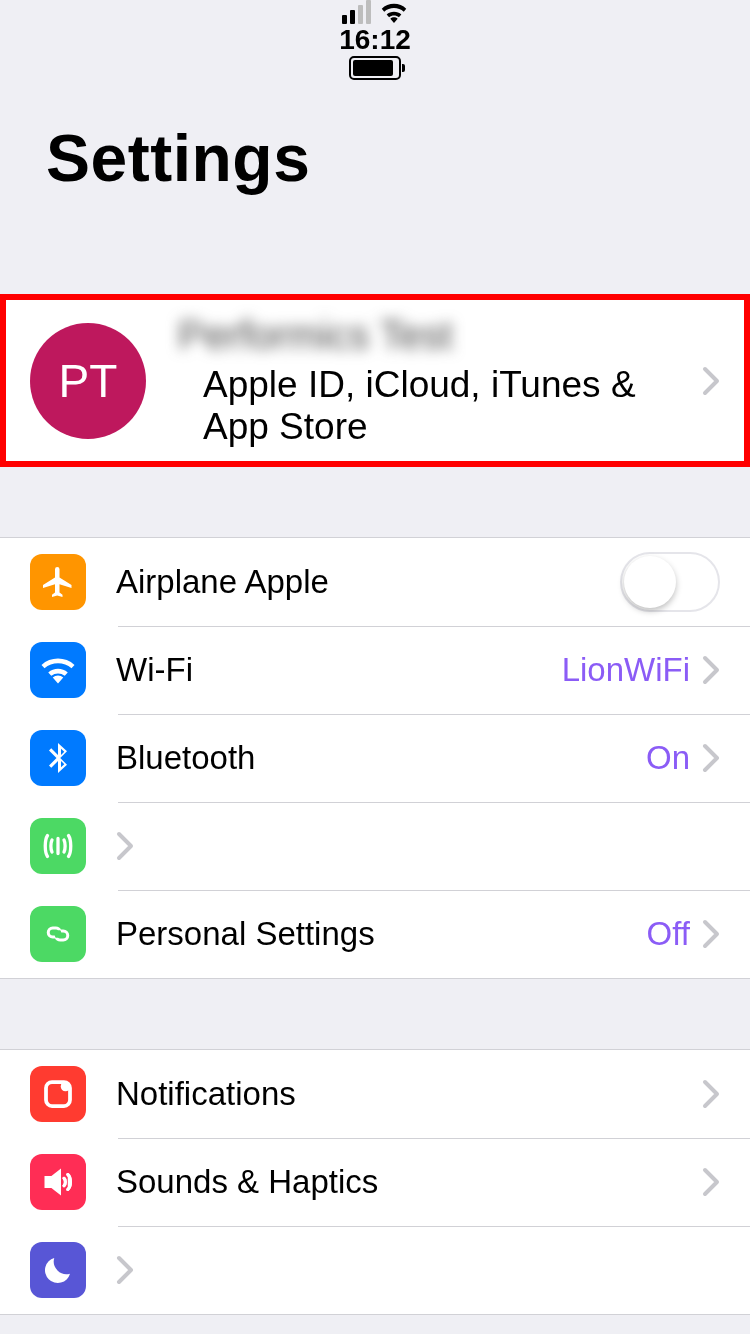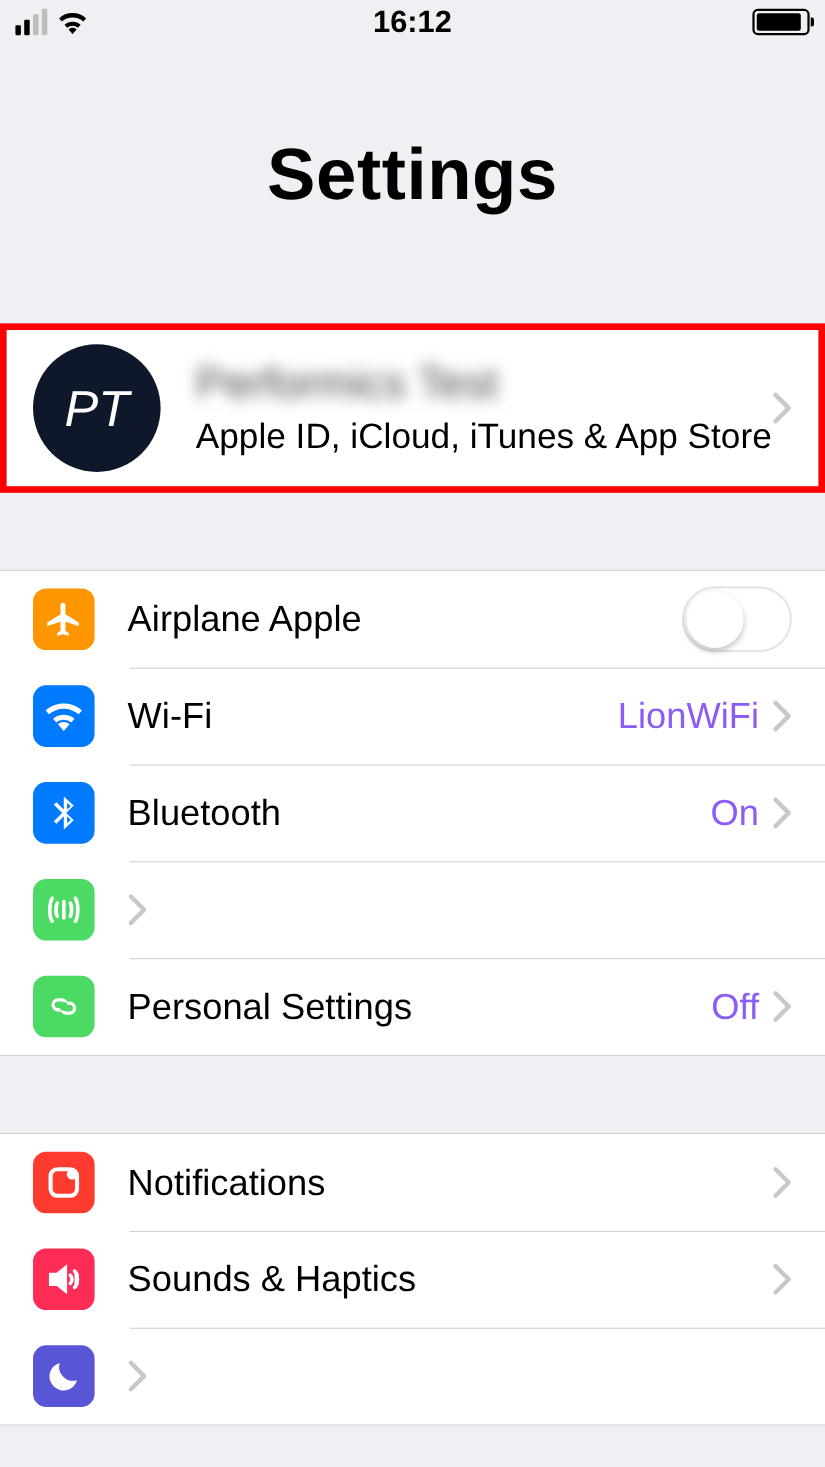--- a/index.html
+++ b/index.html
@@ -1,57 +1,57 @@
 <!DOCTYPE html>
 <html><head>
 <meta charset="utf-8">
 <style>
   * { margin:0; padding:0; box-sizing:border-box; font-family: -apple-system, "Helvetica Neue", Helvetica, Arial, sans-serif; }
   body { width:750px; height:1334px; background:#efeff4; color:#000; overflow:hidden; }
 
   
-  .status-bar { height:40px; display:flex; align-items:center; padding:0 14px; font-size:28px; font-weight:600; }
+  .status-bar { height:40px; display:flex; align-items:center; padding:0 14px; font-size:28px; font-weight:600;flex-direction:column; }
   .status-left { display:flex; align-items:center; gap:8px; flex:1; }
   .status-center { flex:1; text-align:center; }
   .status-right { flex:1; display:flex; justify-content:flex-end; align-items:center; }
 
   .signal-bars { display:flex; align-items:flex-end; gap:3px; }
   .signal-bars span { width:5px; background:#000; border-radius:1px; }
   .signal-bars span.dim { background:#bdbdbd; }
   .b1{height:9px}.b2{height:14px}.b3{height:19px}.b4{height:24px}
 
   .battery { width:52px; height:24px; border:2.5px solid #000; border-radius:5px; position:relative; padding:2px; }
   .battery::after { content:""; position:absolute; right:-6px; top:6px; width:3px; height:8px; background:#000; border-radius:0 2px 2px 0; }
   .battery-fill { background:#000; height:100%; border-radius:2px; }
 
-  .page-title { font-size:66px; font-weight:700; padding:80px 46px 28px; letter-spacing:0.5px;text-align:center; }
+  .page-title { font-size:66px; font-weight:700; padding:80px 46px 28px; letter-spacing:0.5px; }
 
   .group { background:#fff; border-top:1px solid #d1d1d6; border-bottom:1px solid #d1d1d6; }
   .spacer { height:70px; }
   .spacer-sm { height:70px; }
 
   .row { display:flex; align-items:center; min-height:88px; padding:0 30px; position:relative; }
   .row + .row::before,
   .row.sep::before { content:""; position:absolute; top:0; left:118px; right:0; height:1px; background:#d1d1d6; }
 
   .icon-box { width:56px; height:56px; border-radius:12px; display:flex; align-items:center; justify-content:center; margin-right:30px; flex:0 0 56px; }
   .icon-box svg { width:36px; height:36px; fill:#fff; }
 
   .label { font-size:33px; flex:1; }
   .value { font-size:33px; color:#8b5cf6; margin-right:12px; }
 
   .chevron { width:18px; height:30px; }
   .chevron svg { width:18px; height:30px; fill:none; stroke:#c7c7cc; stroke-width:4; stroke-linecap:round; stroke-linejoin:round; }
 
   
   .account-row { padding:18px 30px; display:flex; align-items:center; }
-  .avatar { width:116px; height:116px; border-radius:50%; background:#0f172a; color:#fff; font-size:46px; font-weight:400; display:flex; align-items:center; justify-content:center; margin-right:32px; flex:0 0 116px;font-style:italic; }
+  .avatar { width:116px; height:116px; border-radius:50%; background:#be185d; color:#fff; font-size:46px; font-weight:400; display:flex; align-items:center; justify-content:center; margin-right:32px; flex:0 0 116px; }
   .account-text { flex:1; }
   .account-name { font-size:40px; font-weight:400; filter:blur(7px); color:#4a4a4a; margin-bottom:6px; }
-  .account-sub { font-size:32px; color:#000; }
+  .account-sub { font-size:37px; color:#000;margin-left:25px; }
   .highlight-outline { outline:6px solid #ff0000; outline-offset:-6px; }
 
   
   .toggle { width:100px; height:60px; background:#fff; border:2px solid #e5e5ea; border-radius:34px; position:relative; }
   .toggle .knob { position:absolute; top:2px; left:2px; width:52px; height:52px; background:#fff; border-radius:50%; box-shadow:0 3px 6px rgba(0,0,0,.25); }
 
   
   .bg-orange{background:#ff9500}.bg-blue{background:#007aff}.bg-blue2{background:#007aff}.bg-green{background:#4cd964}.bg-green2{background:#4cd964}.bg-red{background:#ff3b30}.bg-red2{background:#ff2d55}.bg-indigo{background:#5856d6}
 </style>
 </head>

